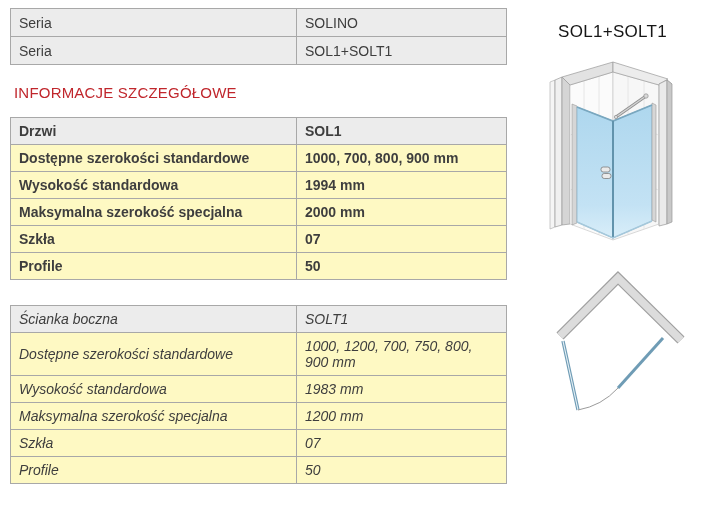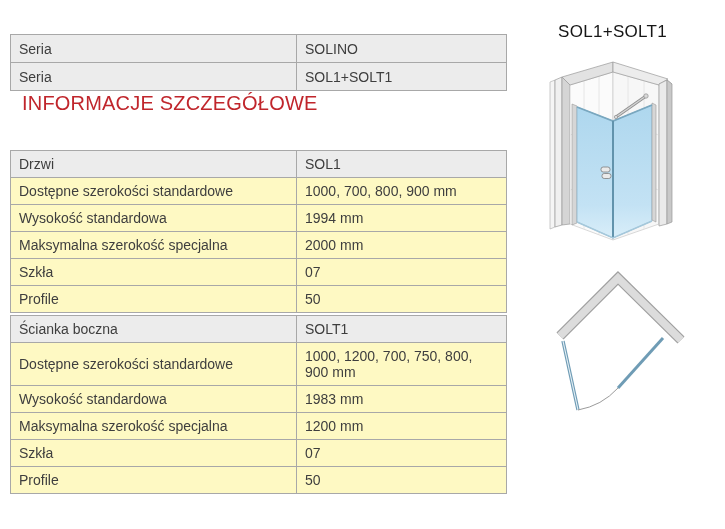--- a/index.html
+++ b/index.html
@@ -9,38 +9,38 @@
     --text:#3e3e3e;
   }
   html,body{margin:0;padding:0;}
   body{
     width:725px;height:529px;position:relative;background:#ffffff;
     font-family:"Liberation Sans",sans-serif;color:var(--text);
     overflow:hidden;
   }
   table.spec{
     border-collapse:collapse;table-layout:fixed;width:496px;
-    position:absolute;left:10px;margin-top:26px;
+    position:absolute;left:10px;
   }
   table.spec td{
     border:1px solid var(--table_border);
     padding:5px 8px;font-size:14px;line-height:16px;
     vertical-align:middle;color:var(--text);background:#fef9c3;
     overflow:hidden;
   }
   table.spec tr.hdr td, table.spec.meta td{background:var(--header_bg);}
   table.spec td.c2{}
   #meta-table{top:8px;}
   #meta-table td{height:17px;}
-  #table-door{top:124px;}
-  #table-side{top:289px;}
+  #table-door{top:117px;font-weight:bold;}
+  #table-side{top:305px;font-style:italic;}
   table.spec tr.r td{height:16px;}
   .heading{
-    position:absolute;left:14px;top:84px;margin:8px;
-    font-size:20px;font-weight:400;letter-spacing:0.2px;
+    position:absolute;left:14px;top:84px;margin:0;
+    font-size:15px;font-weight:400;letter-spacing:0.2px;
     color:var(--accent_red);
   }
   .fig-title{
     position:absolute;left:558px;top:22px;
     font-size:17px;color:#161616;letter-spacing:0.3px;white-space:nowrap;
   }
   .fig{position:absolute;}
   #fig-3d{left:543px;top:53px;}
   #fig-top{left:548px;top:262px;}
 </style>

